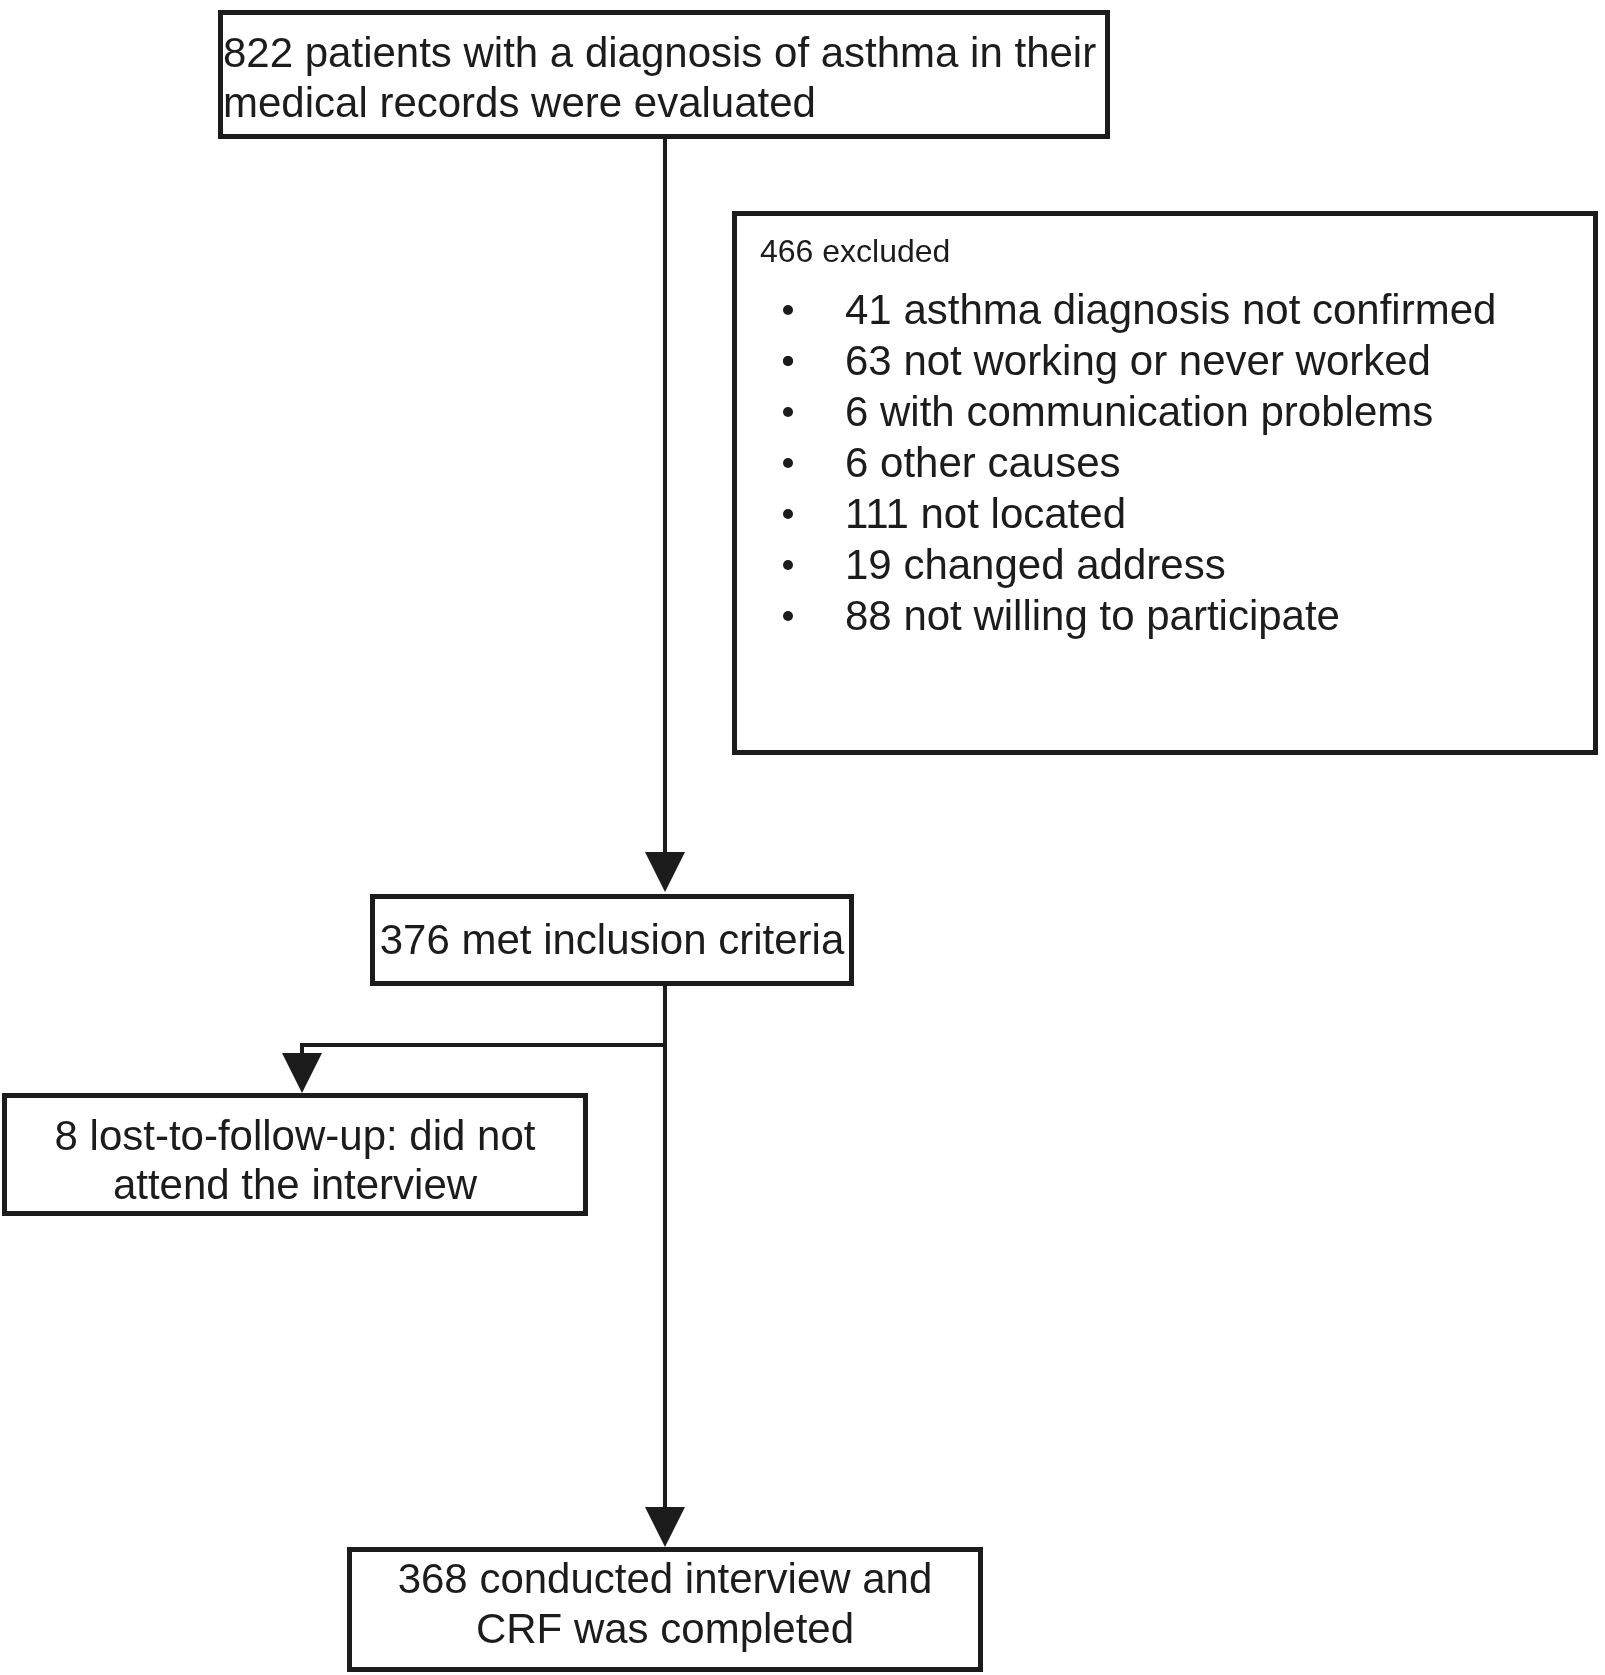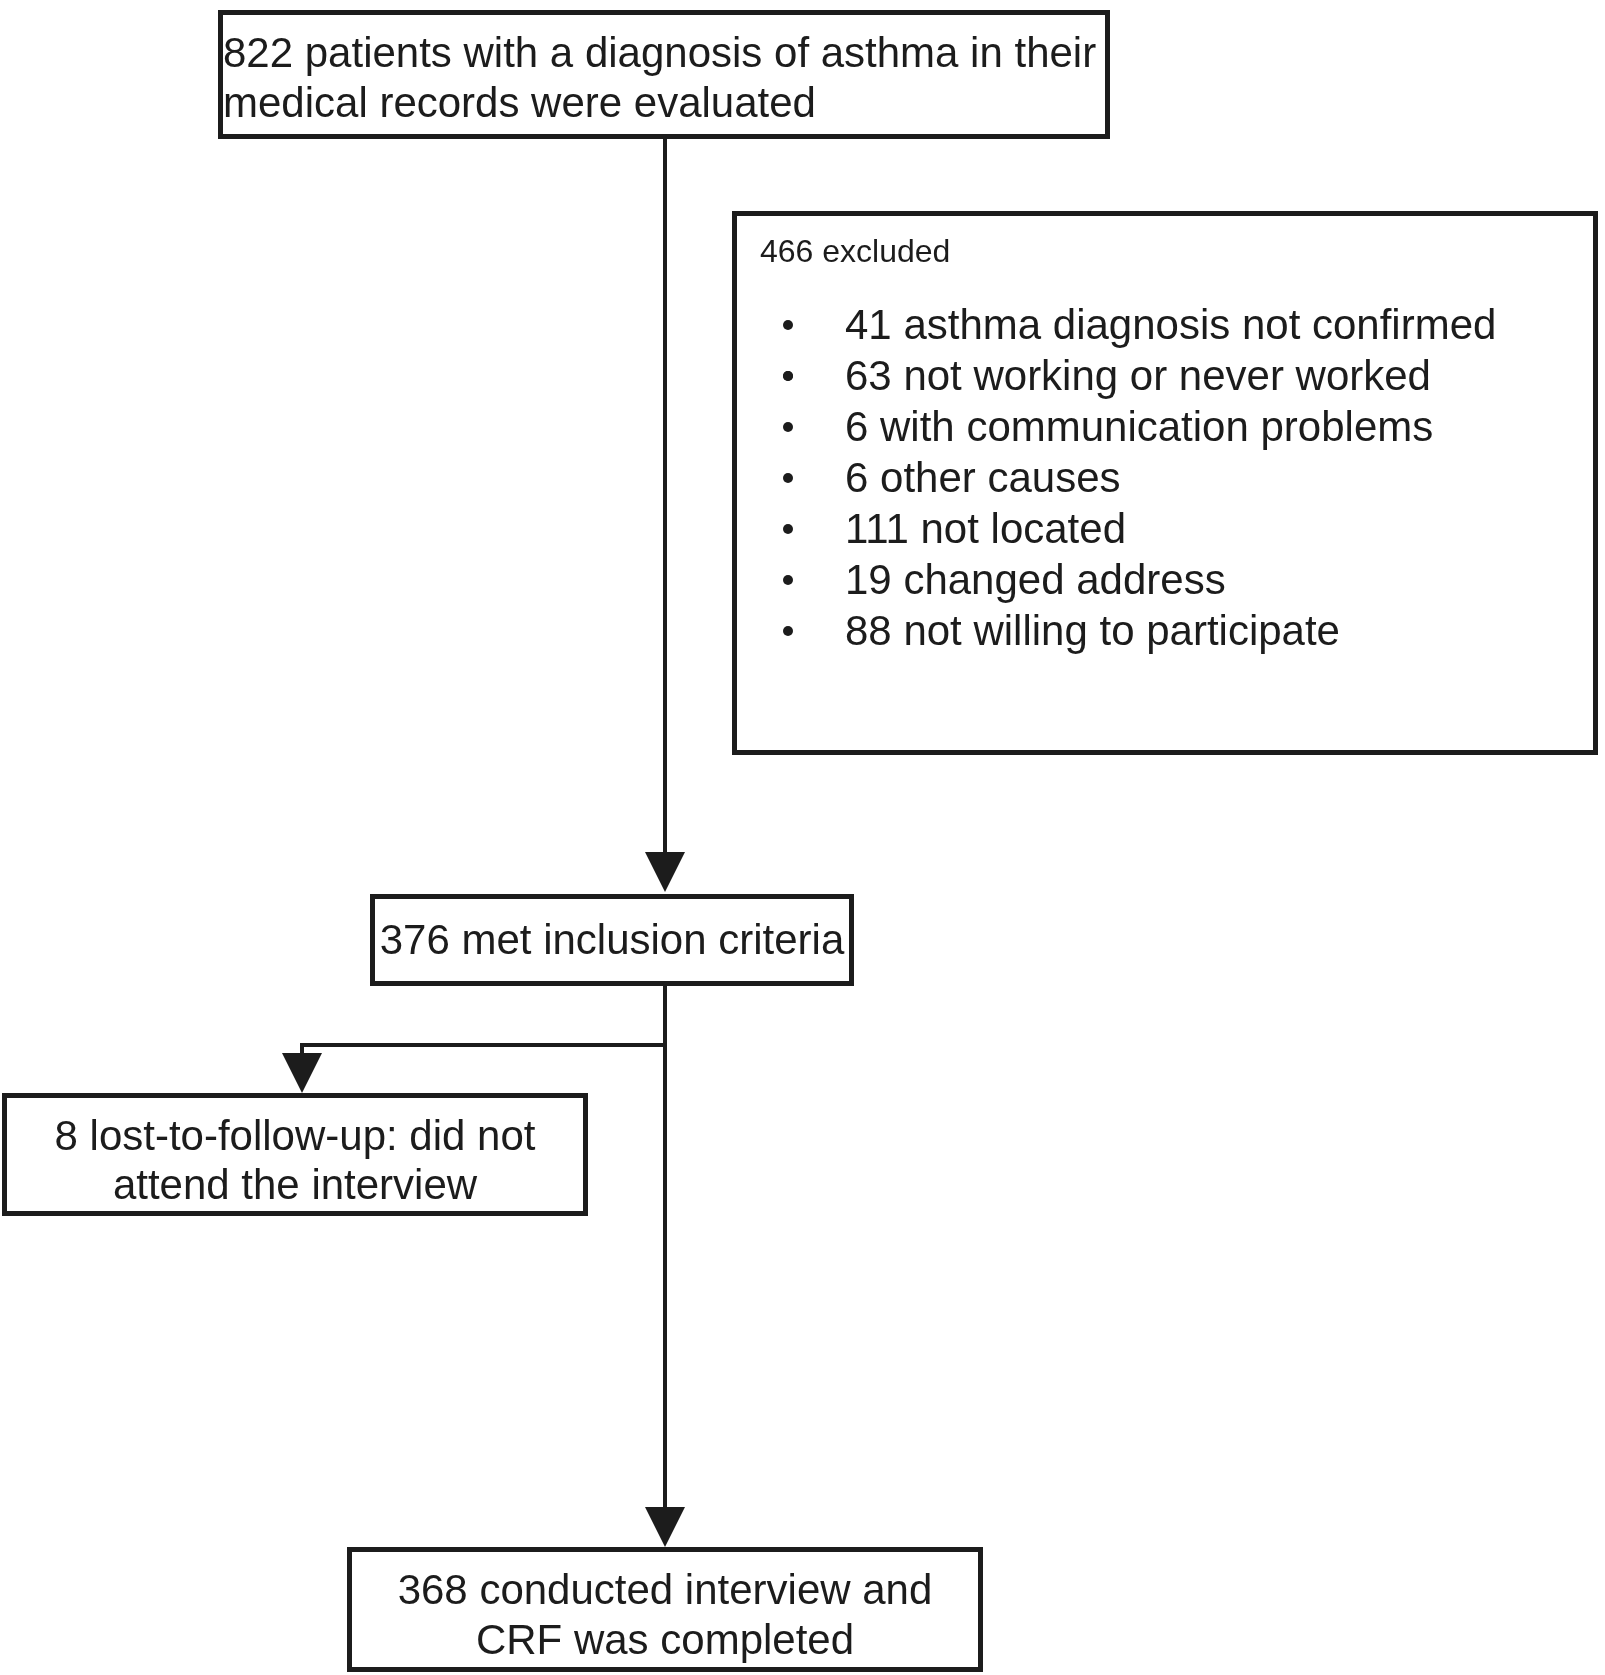--- a/index.html
+++ b/index.html
@@ -37,21 +37,21 @@
   .box-excluded {
     left: 732px; top: 211px;
     width: 866px; height: 544px;
     padding: 12px 0 0 23px;
   }
   .excl-title {
     font-size: 32px;
     line-height: 46px;
   }
   .excl-list {
-    margin-top: 25px;
+    margin-top: 10px;
   }
   .excl-item {
     position: relative;
     padding-left: 62px;
     margin-left: 23px;
     line-height: 51px;
     font-size: 42px;
   }
   .excl-item .dot {
     position: absolute;
@@ -70,21 +70,21 @@
   .box-lost {
     left: 2px; top: 1093px;
     width: 586px; height: 123px;
     padding-top: 13px;
     text-align: center;
     line-height: 49px;
   }
   .box-completed {
     left: 347px; top: 1547px;
     width: 636px; height: 125px;
-    padding-top: 13px;
+    padding-top: 2px;
     text-align: center;
     line-height: 50px;
   }
 
   
   .conn {
     position: absolute;
     background: #1c1c1c;
   }
   .conn-v1 { left: 663px; top: 132px; width: 4px; height: 722px; }

